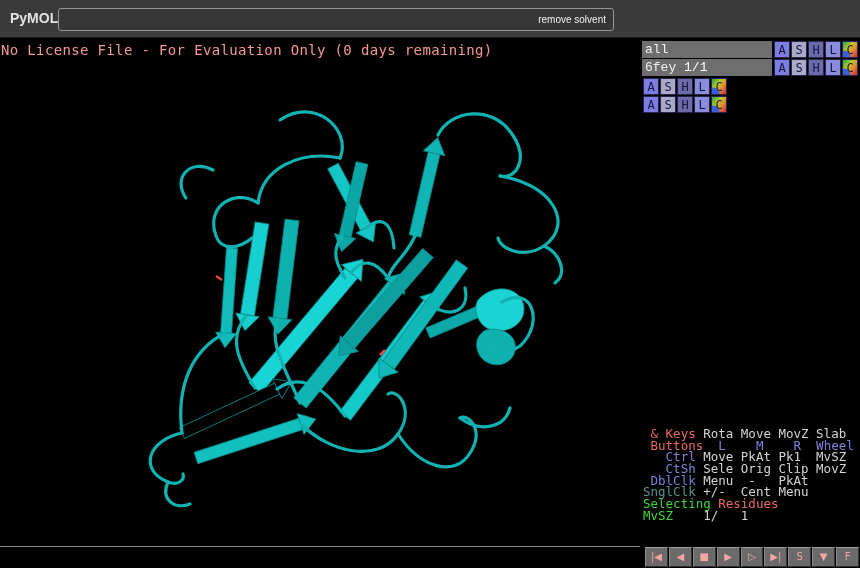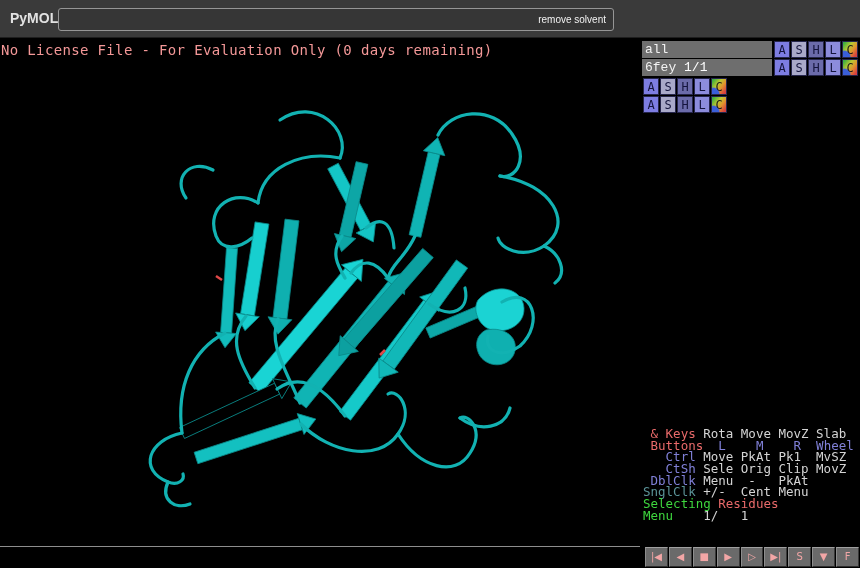--- a/index.html
+++ b/index.html
@@ -220,21 +220,21 @@
 </div>
 
 <div class="mouse">
   <div class="mline"><span data-c="r"> &amp; Keys</span><span data-c="w"> Rota Move MovZ Slab</span></div>
   <div class="mline"><span data-c="r"> Buttons</span><span data-c="b">  L    M    R  Wheel</span></div>
   <div class="mline"><span data-c="b">   Ctrl</span><span data-c="w"> Move PkAt Pk1  MvSZ</span></div>
   <div class="mline"><span data-c="b">   CtSh</span><span data-c="w"> Sele Orig Clip MovZ</span></div>
   <div class="mline"><span data-c="b"> DblClk</span><span data-c="w"> Menu  -   PkAt</span></div>
   <div class="mline"><span data-c="c">SnglClk</span><span data-c="w"> +/-  Cent Menu</span></div>
   <div class="mline"><span data-c="g">Selecting </span><span data-c="r">Residues</span></div>
-  <div class="mline"><span data-c="g">Menu</span><span data-c="w">    1/   1</span></div>
+  <div class="mline"><span data-c="g">MvSZ</span><span data-c="w">    1/   1</span></div>
 </div>
 
 <div class="movie">
   <div class="spacer"></div>
   <div class="mbtn">|◀</div>
   <div class="mbtn">◀</div>
   <div class="mbtn">■</div>
   <div class="mbtn">▶</div>
   <div class="mbtn">▷</div>
   <div class="mbtn">▶|</div>

